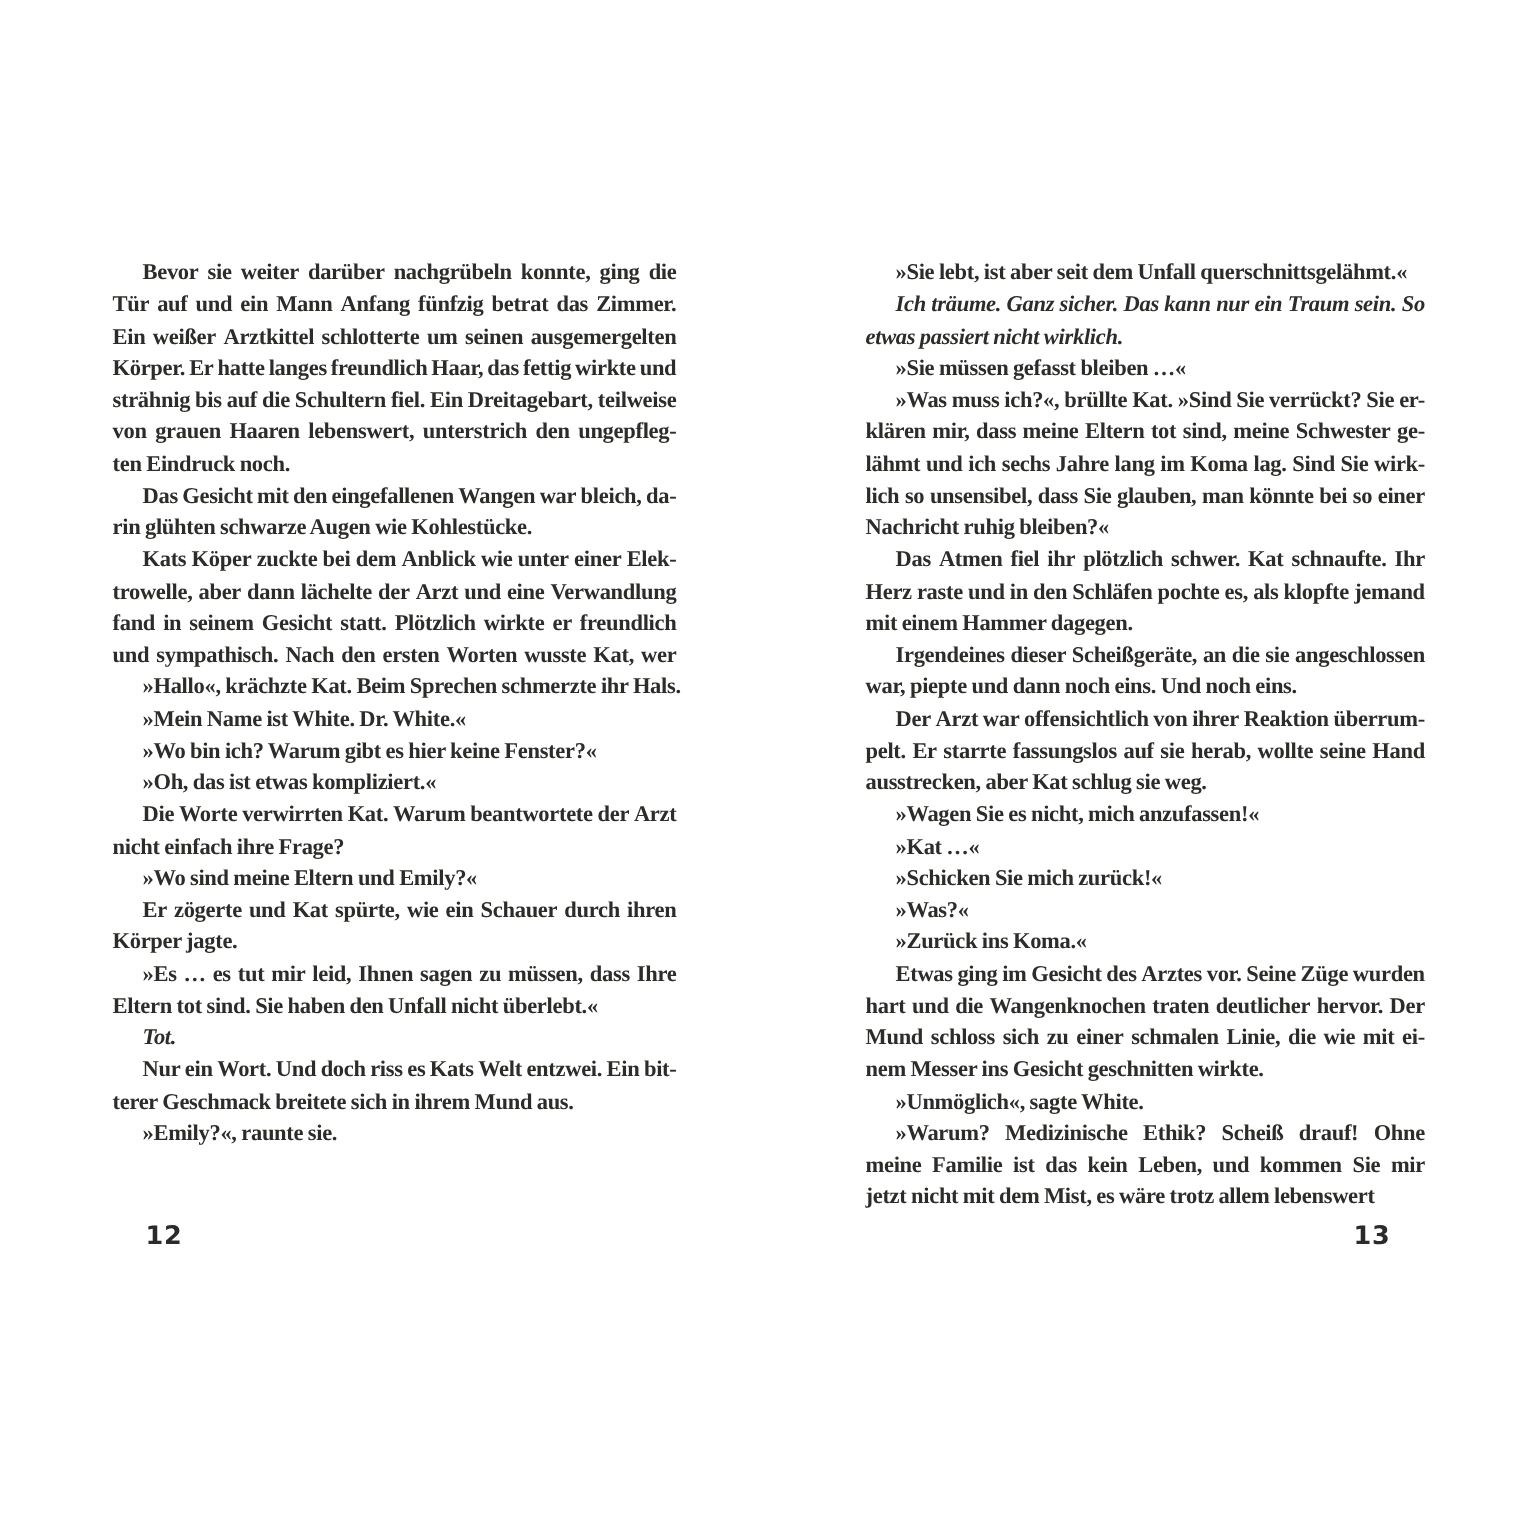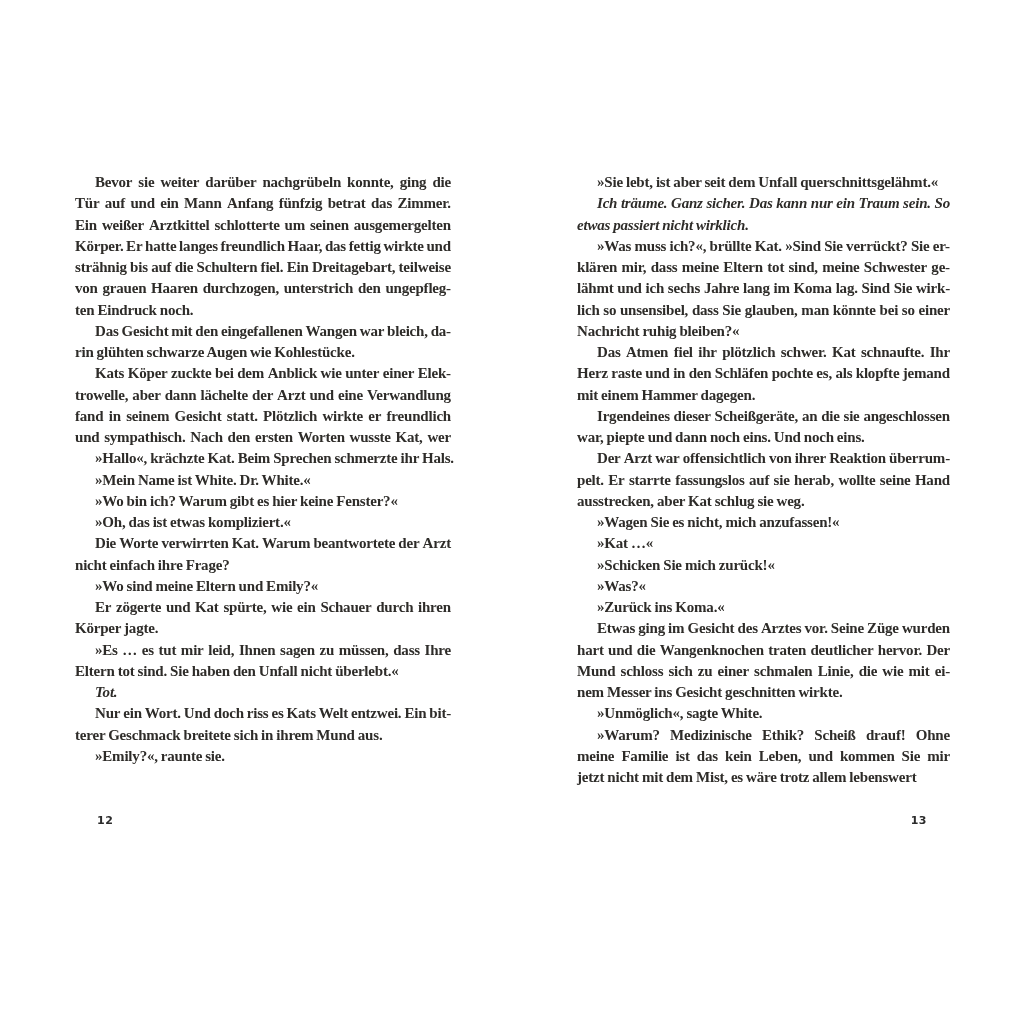--- a/index.html
+++ b/index.html
@@ -34,21 +34,21 @@
   .line.just {
     display: flex;
     justify-content: space-between;
   }
   .line.last { white-space: nowrap; }
   .line.indent { padding-left: 20px; }
   .page-number {
     position: absolute;
     top: 642px;
     font-family: "DejaVu Sans", "Liberation Sans", sans-serif;
-    font-size: 11px;
+    font-size: 17px;
     color: #2b2b2b;
     letter-spacing: 0.5px;
   }
   .pn-left  { left: 22px; }
   .pn-right { right: 23px; }
 </style>
 </head>
 <body style="background: rgb(255, 255, 255);">
 
 <div class="page page-left">
@@ -105,21 +105,21 @@
           <span>Schultern</span>
           <span>fiel.</span>
           <span>Ein</span>
           <span>Dreitagebart,</span>
           <span>teilweise</span>
         </div>
         <div class="line just">
           <span>von</span>
           <span>grauen</span>
           <span>Haaren</span>
-          <span>durchzogen,</span>
+          <span>lebenswert,</span>
           <span>unterstrich</span>
           <span>den</span>
           <span>ungepfleg-</span>
         </div>
         <div class="line last">ten Eindruck noch.</div>
       </div>
       <div class="para">
         <div class="line just indent">
           <span>Das</span>
           <span>Gesicht</span>
@@ -282,20 +282,23 @@
           <span>kann</span>
           <span>nur</span>
           <span>ein</span>
           <span>Traum</span>
           <span>sein.</span>
           <span>So</span>
         </div>
         <div class="line last">etwas passiert nicht wirklich.</div>
       </div>
       <div class="para">
+        <div class="line last indent">»Sie müssen gefasst bleiben …«</div>
+      </div>
+      <div class="para">
         <div class="line just indent">
           <span>»Was</span>
           <span>muss</span>
           <span>ich?«,</span>
           <span>brüllte</span>
           <span>Kat.</span>
           <span>»Sind</span>
           <span>Sie</span>
           <span>verrückt?</span>
           <span>Sie</span>

